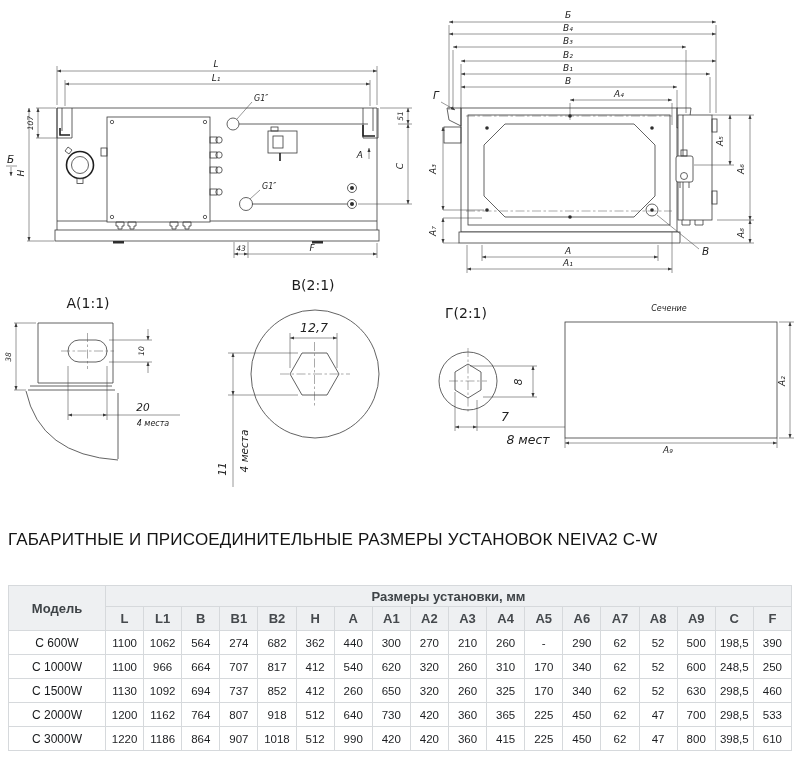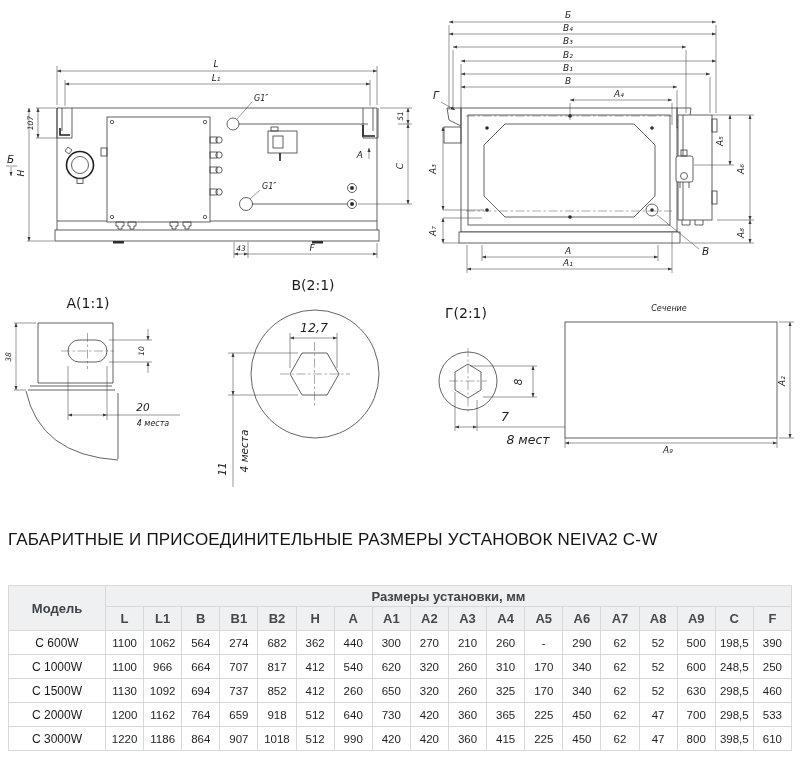--- a/index.html
+++ b/index.html
@@ -444,21 +444,21 @@
           <td>52</td>
           <td>630</td>
           <td>298,5</td>
           <td>460</td>
         </tr>
         <tr>
           <td class="model">С 2000W</td>
           <td>1200</td>
           <td>1162</td>
           <td>764</td>
-          <td>659</td>
+          <td>807</td>
           <td>918</td>
           <td>512</td>
           <td>640</td>
           <td>730</td>
           <td>420</td>
           <td>360</td>
           <td>365</td>
           <td>225</td>
           <td>450</td>
           <td>62</td>

